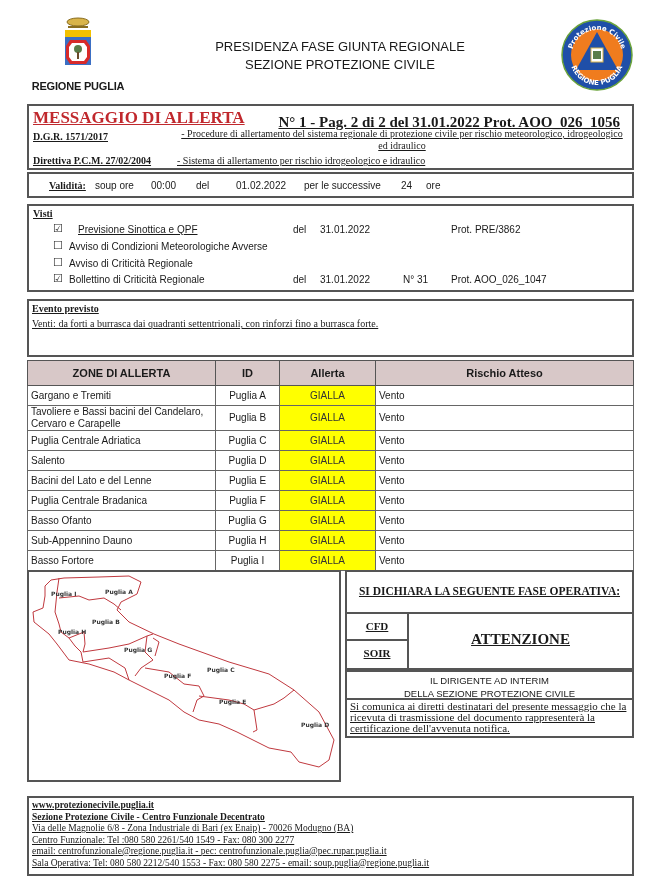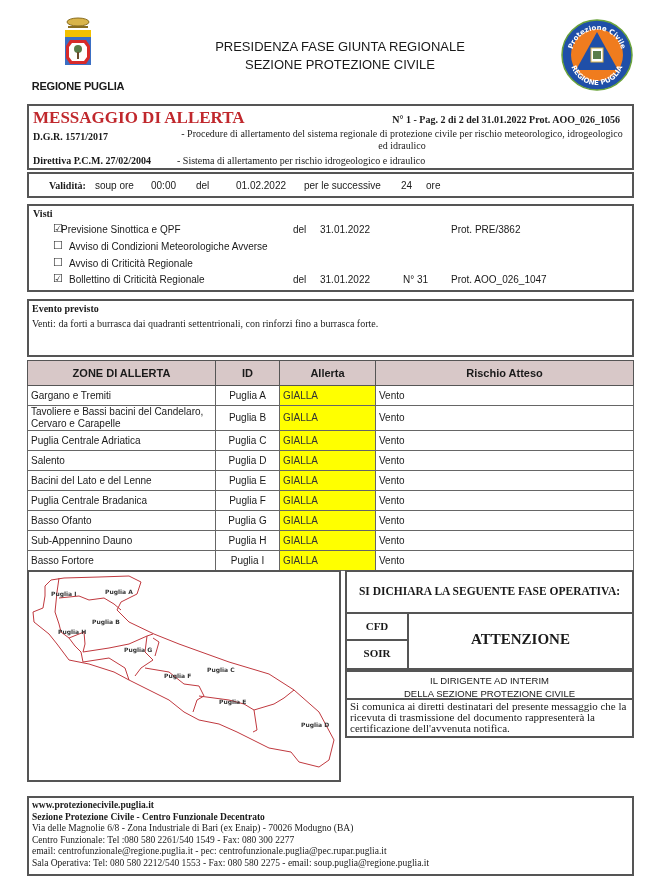--- a/index.html
+++ b/index.html
@@ -1,51 +1,51 @@
 <!DOCTYPE html>
 <html><head>
 <meta charset="utf-8">
 <style>
   * { box-sizing: border-box; margin: 0; padding: 0; }
   body { width: 650px; height: 876px; background: #ffffff; font-family: "Liberation Sans", sans-serif; color: #1a1a1a; position: relative; overflow: hidden; }
   .abs { position: absolute; }
-  .serif { font-family: "Liberation Serif", serif; }
+  .serif { font-family: "Liberation Serif", serif; text-decoration: underline; }
   .box { position: absolute; border: 2px solid #555; background: #fff; }
 
   
   #logo-left { left: 28px; top: 16px; width: 100px; text-align: center; }
   #logo-left .label { font-size: 11px; font-weight: bold; margin-top: 4px; letter-spacing: -0.2px; }
   #header-title { left: 150px; top: 38px; width: 380px; text-align: center; font-size: 13px; line-height: 18px; }
   #logo-right { left: 560px; top: 18px; width: 74px; height: 74px; }
 
   
   #msg-box { left: 27px; top: 104px; width: 607px; height: 66px; }
   #msg-title { left: 4px; top: 2px; color: #c0282d; font-size: 17px; font-weight: bold; }
-  #msg-num { right: 12px; top: 8px; font-size: 10px; font-weight: bold; }
+  #msg-num { right: 12px; top: 8px; font-size: 15px; font-weight: bold; }
   .msg-left { left: 4px; font-size: 10px; font-weight: bold; }
   .msg-right { left: 148px; font-size: 10px; line-height: 12px; text-align: center; }
 
   
   #val-box { left: 27px; top: 172px; width: 607px; height: 26px; font-size: 10px; }
   #val-box span { position: absolute; top: 6px; }
 
   
   #visti-box { left: 27px; top: 204px; width: 607px; height: 88px; font-size: 10px; }
   .vrow { position: absolute; left: 24px; height: 14px; width: 570px; }
   .vrow span { position: absolute; top: 0; }
 
   
   #evento-box { left: 27px; top: 299px; width: 607px; height: 58px; }
 
   
   #zone-table { position: absolute; left: 27px; top: 360px; width: 607px; border-collapse: collapse; font-size: 10px; }
   #zone-table th { background: #d8c8c8; border: 1px solid #555; height: 25px; font-size: 11px; font-weight: bold; }
   #zone-table td { border: 1px solid #666; height: 20px; padding: 0 3px; line-height: 12px; }
   #zone-table td.id { text-align: center; }
-  #zone-table td.al { background: #ffff00; text-align: left; color: #333; }
+  #zone-table td.al { background: #ffff00; text-align: center; color: #333; }
 
   
   #map-box { left: 27px; top: 570px; width: 314px; height: 212px; }
   
   #fase-box { left: 345px; top: 570px; width: 289px; height: 100px; }
   #firma-box { left: 345px; top: 670px; width: 289px; height: 68px; text-align: center; }
   #notifica-box { left: 345px; top: 698px; width: 289px; height: 40px; font-size: 11px; line-height: 11px; padding: 1px 3px; }
 
   
   #footer-box { left: 27px; top: 796px; width: 607px; height: 80px; font-size: 9.5px; line-height: 11.5px; padding: 2px 3px; }
@@ -105,21 +105,21 @@
   <span style="left:207px;">01.02.2022</span>
   <span style="left:275px;">per le successive</span>
   <span style="left:372px;">24</span>
   <span style="left:397px;">ore</span>
 </div>
 
 <div id="visti-box" class="box">
   <div class="abs serif" style="left:4px; top:2px; font-weight:bold; font-size:10px;">Visti</div>
   <div class="vrow" style="top:18px;">
     <span style="left:0; font-size:11px; top:-2px;">☑</span>
-    <span style="left:8px;">Previsione Sinottica e QPF</span>
+    <span style="left:25px;text-decoration:underline;">Previsione Sinottica e QPF</span>
     <span style="left:240px;">del</span>
     <span style="left:267px;">31.01.2022</span>
     <span style="left:350px;"></span>
     <span style="left:398px;">Prot. PRE/3862</span>
   </div>
   <div class="vrow" style="top:35px;">
     <span style="left:0; font-size:11px; top:-2px;">☐</span>
     <span style="left:16px;">Avviso di Condizioni Meteorologiche Avverse</span>
   </div>
   <div class="vrow" style="top:52px;">

